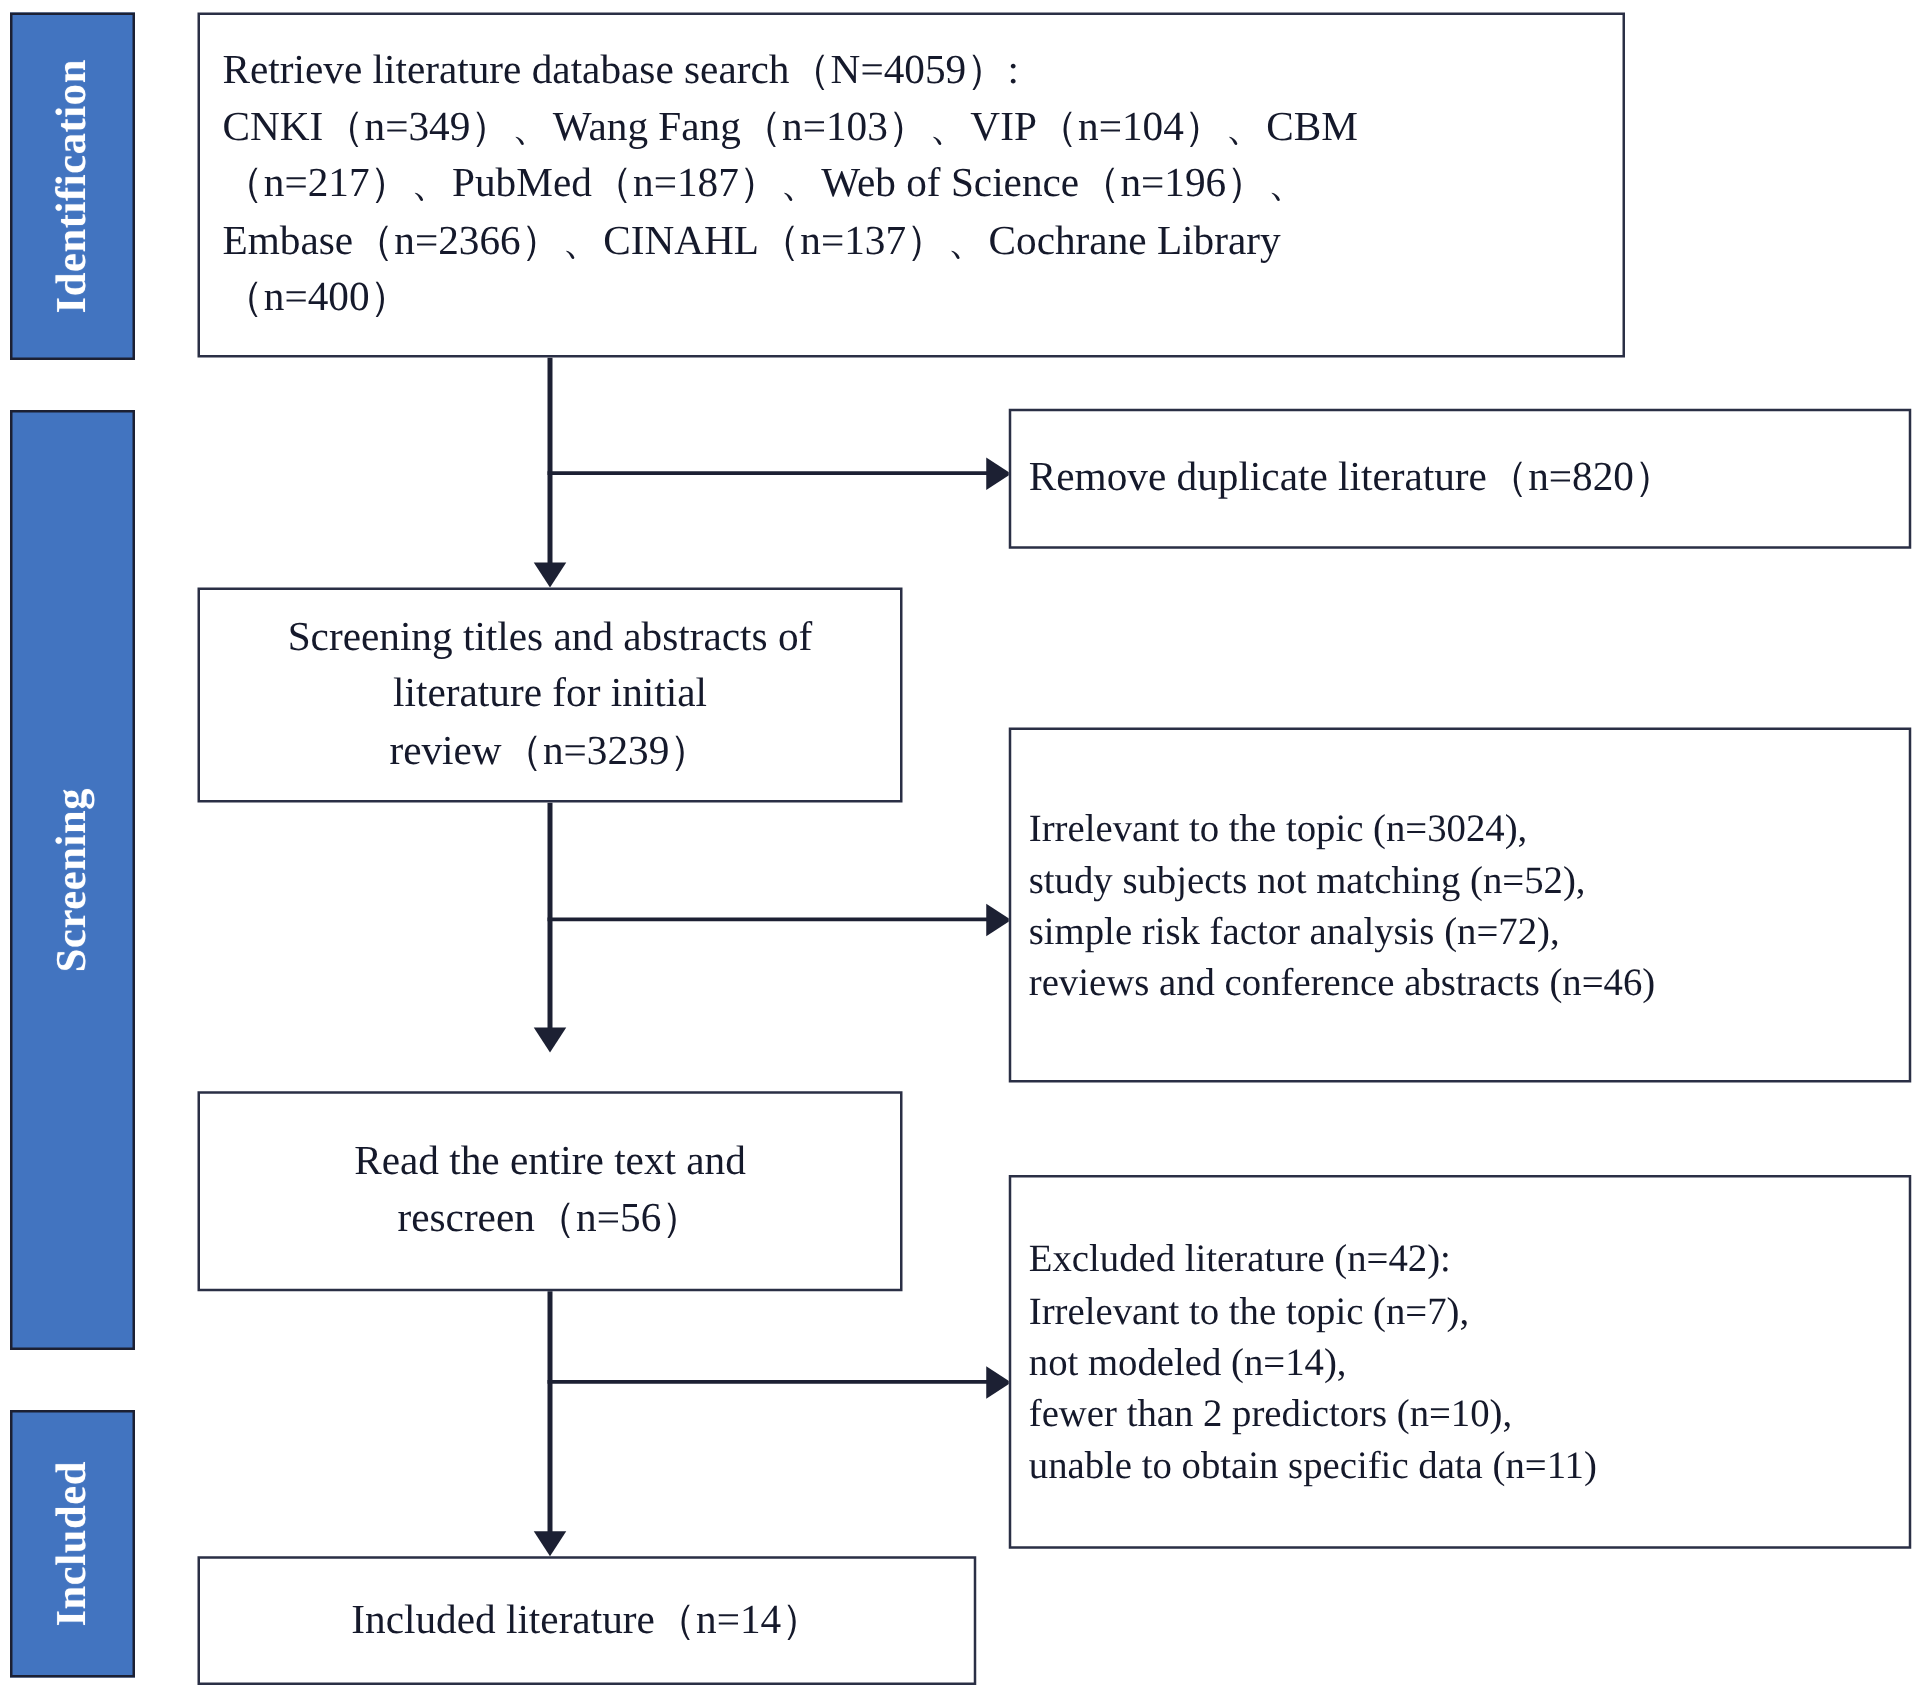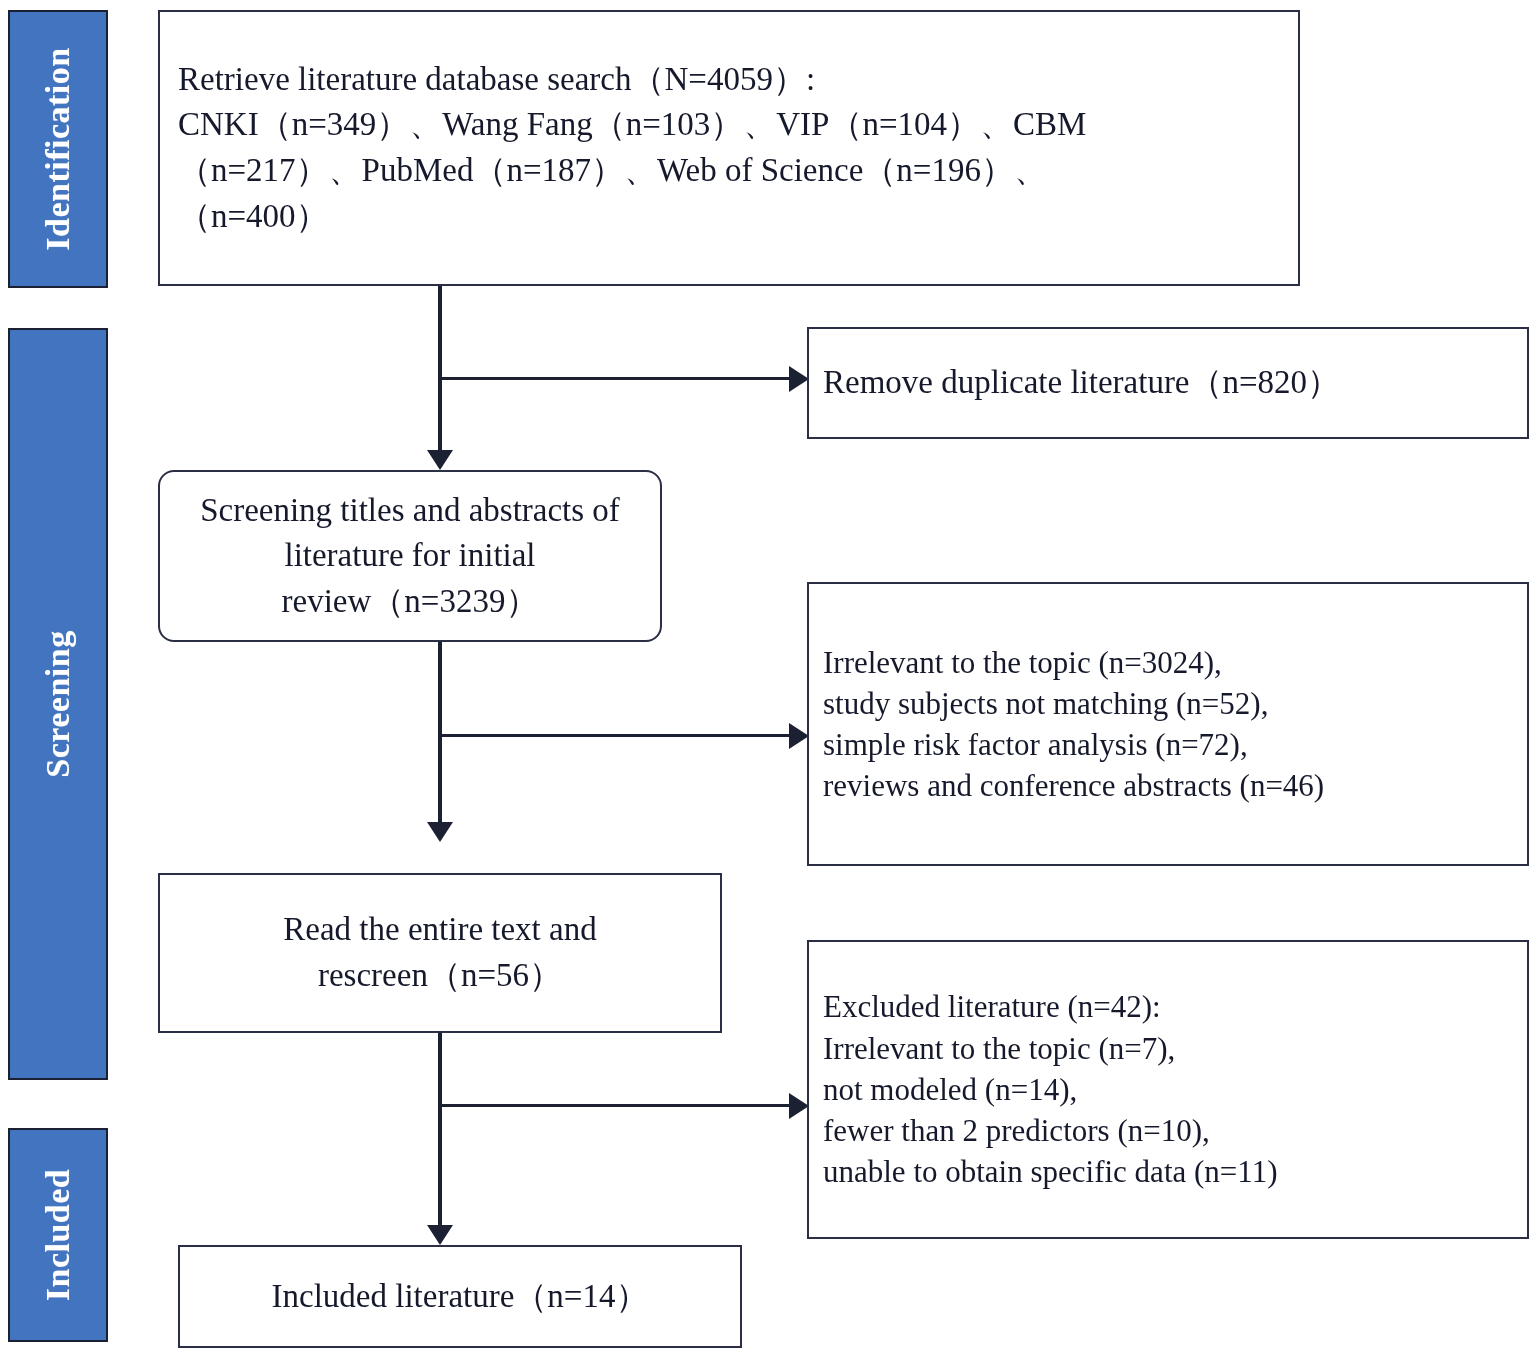--- a/index.html
+++ b/index.html
@@ -120,28 +120,29 @@
 
   <div class="conn-v" style="left:438px; top:1005px; height:222px;"></div>
   <div class="conn-h" style="left:438px; top:1104px; width:352px;"></div>
   <div class="arrow-right" style="left:789px; top:1093px;"></div>
   <div class="arrow-down" style="left:427px; top:1225px;"></div>
 
   <div class="flow-box box-align-left" id="box-identification" style="left:158px; top:10px; width:1142px; height:276px;">
     <div class="line">Retrieve literature database search（N=4059）:</div>
     <div class="line">CNKI（n=349）、Wang Fang（n=103）、VIP（n=104）、CBM</div>
     <div class="line">（n=217）、PubMed（n=187）、Web of Science（n=196）、</div>
+    <div class="line">Embase（n=2366）、CINAHL（n=137）、Cochrane Library</div>
     <div class="line">（n=400）</div>
   </div>
 
   <div class="flow-box box-align-left" id="box-duplicates" style="left:807px; top:327px; width:722px; height:112px;">
     <div class="line">Remove duplicate literature（n=820）</div>
   </div>
 
-  <div class="flow-box box-align-center" id="box-screening" style="left:158px; top:470px; width:504px; height:172px;border-radius:16px;">
+  <div class="flow-box box-align-center" id="box-screening" style="left:158px; top:470px; width:564px; height:172px;">
     <div class="line">Screening titles and abstracts of</div>
     <div class="line">literature for initial</div>
     <div class="line">review（n=3239）</div>
   </div>
 
   <div class="flow-box box-align-left" id="box-excluded-1" style="left:807px; top:582px; width:722px; height:284px;">
     <div class="line">Irrelevant to the topic (n=3024),</div>
     <div class="line">study subjects not matching (n=52),</div>
     <div class="line">simple risk factor analysis (n=72),</div>
     <div class="line">reviews and conference abstracts (n=46)</div>
@@ -153,17 +154,17 @@
   </div>
 
   <div class="flow-box box-align-left" id="box-excluded-2" style="left:807px; top:940px; width:722px; height:299px;">
     <div class="line">Excluded literature (n=42):</div>
     <div class="line">Irrelevant to the topic (n=7),</div>
     <div class="line">not modeled (n=14),</div>
     <div class="line">fewer than 2 predictors (n=10),</div>
     <div class="line">unable to obtain specific data (n=11)</div>
   </div>
 
-  <div class="flow-box box-align-center" id="box-included" style="left:158px; top:1245px; width:564px; height:103px;margin-left:20px;">
+  <div class="flow-box box-align-center" id="box-included" style="left:158px; top:1245px; width:623px; height:103px;">
     <div class="line">Included literature（n=14）</div>
   </div>
 
 </div>
 
 </body></html>

